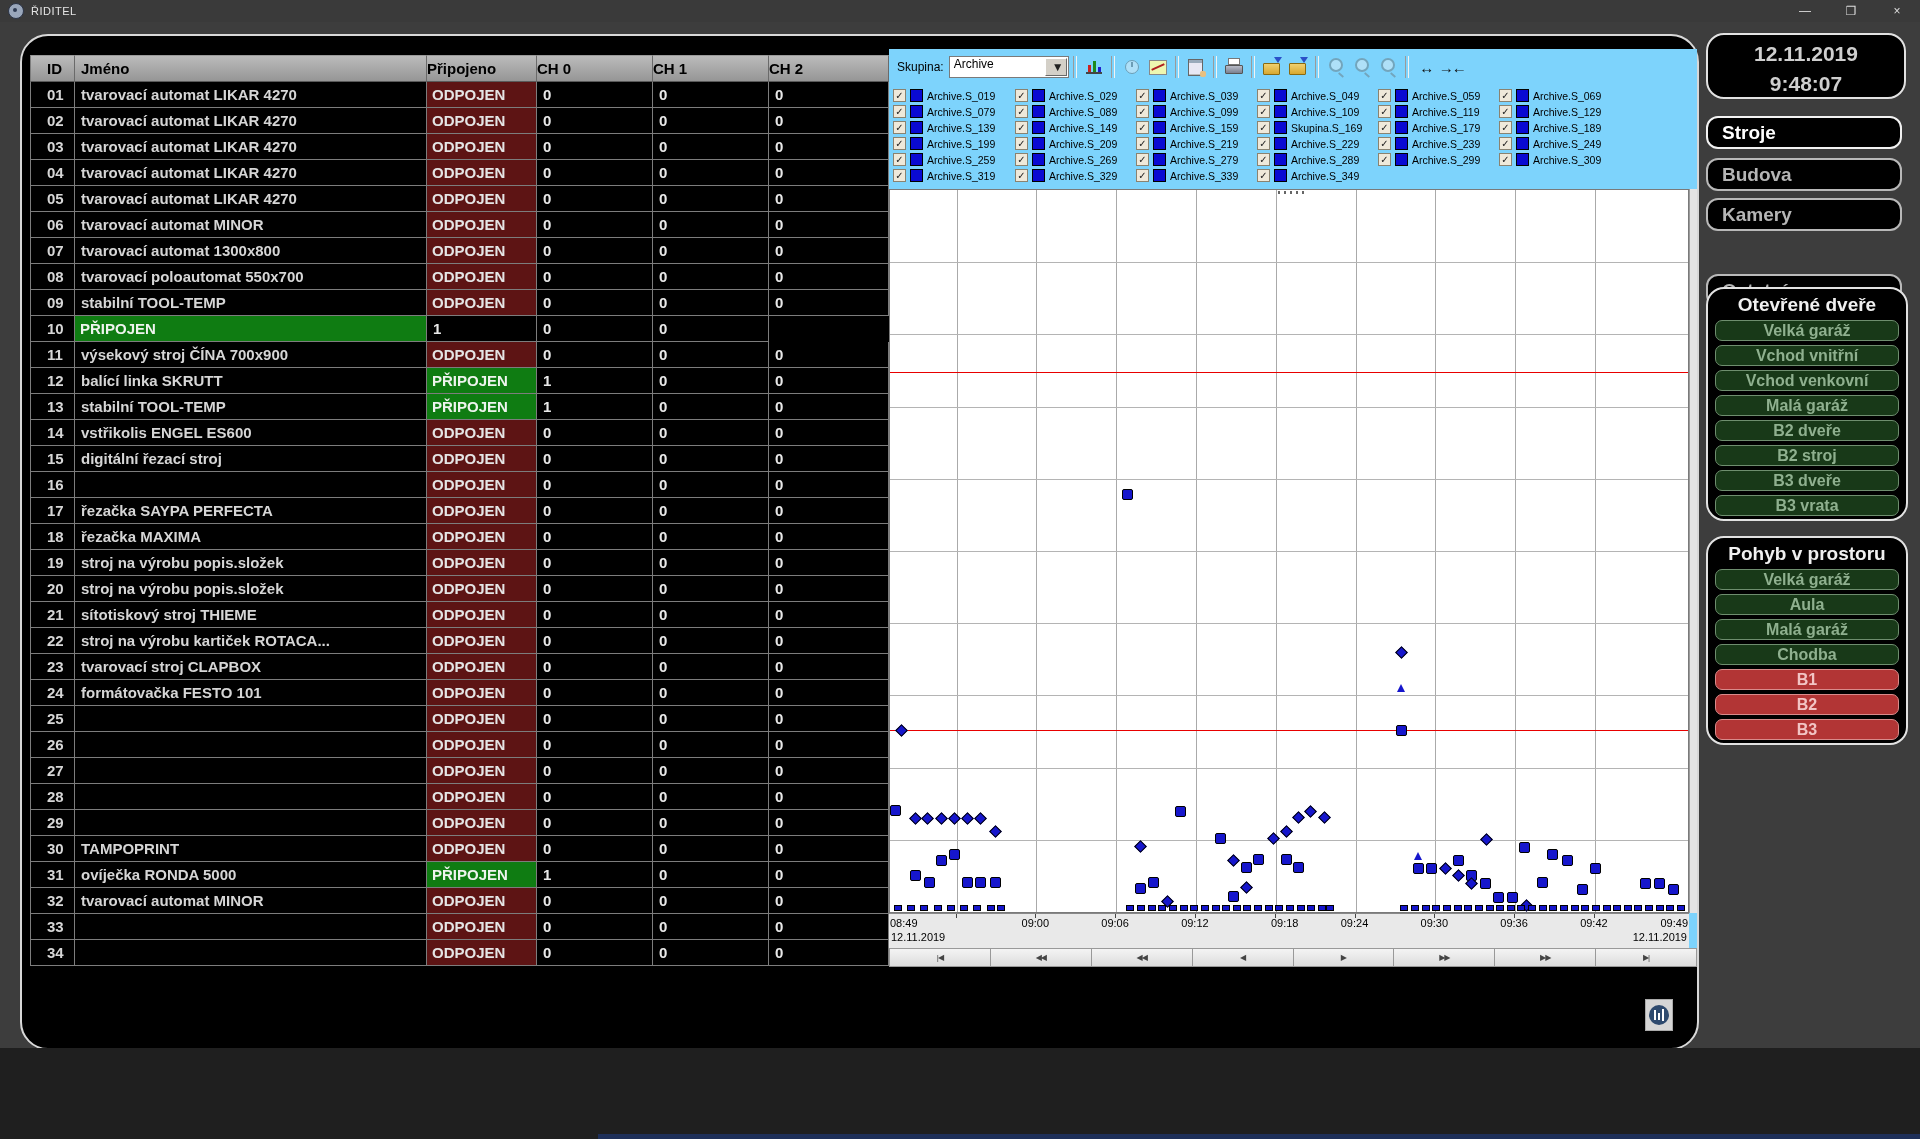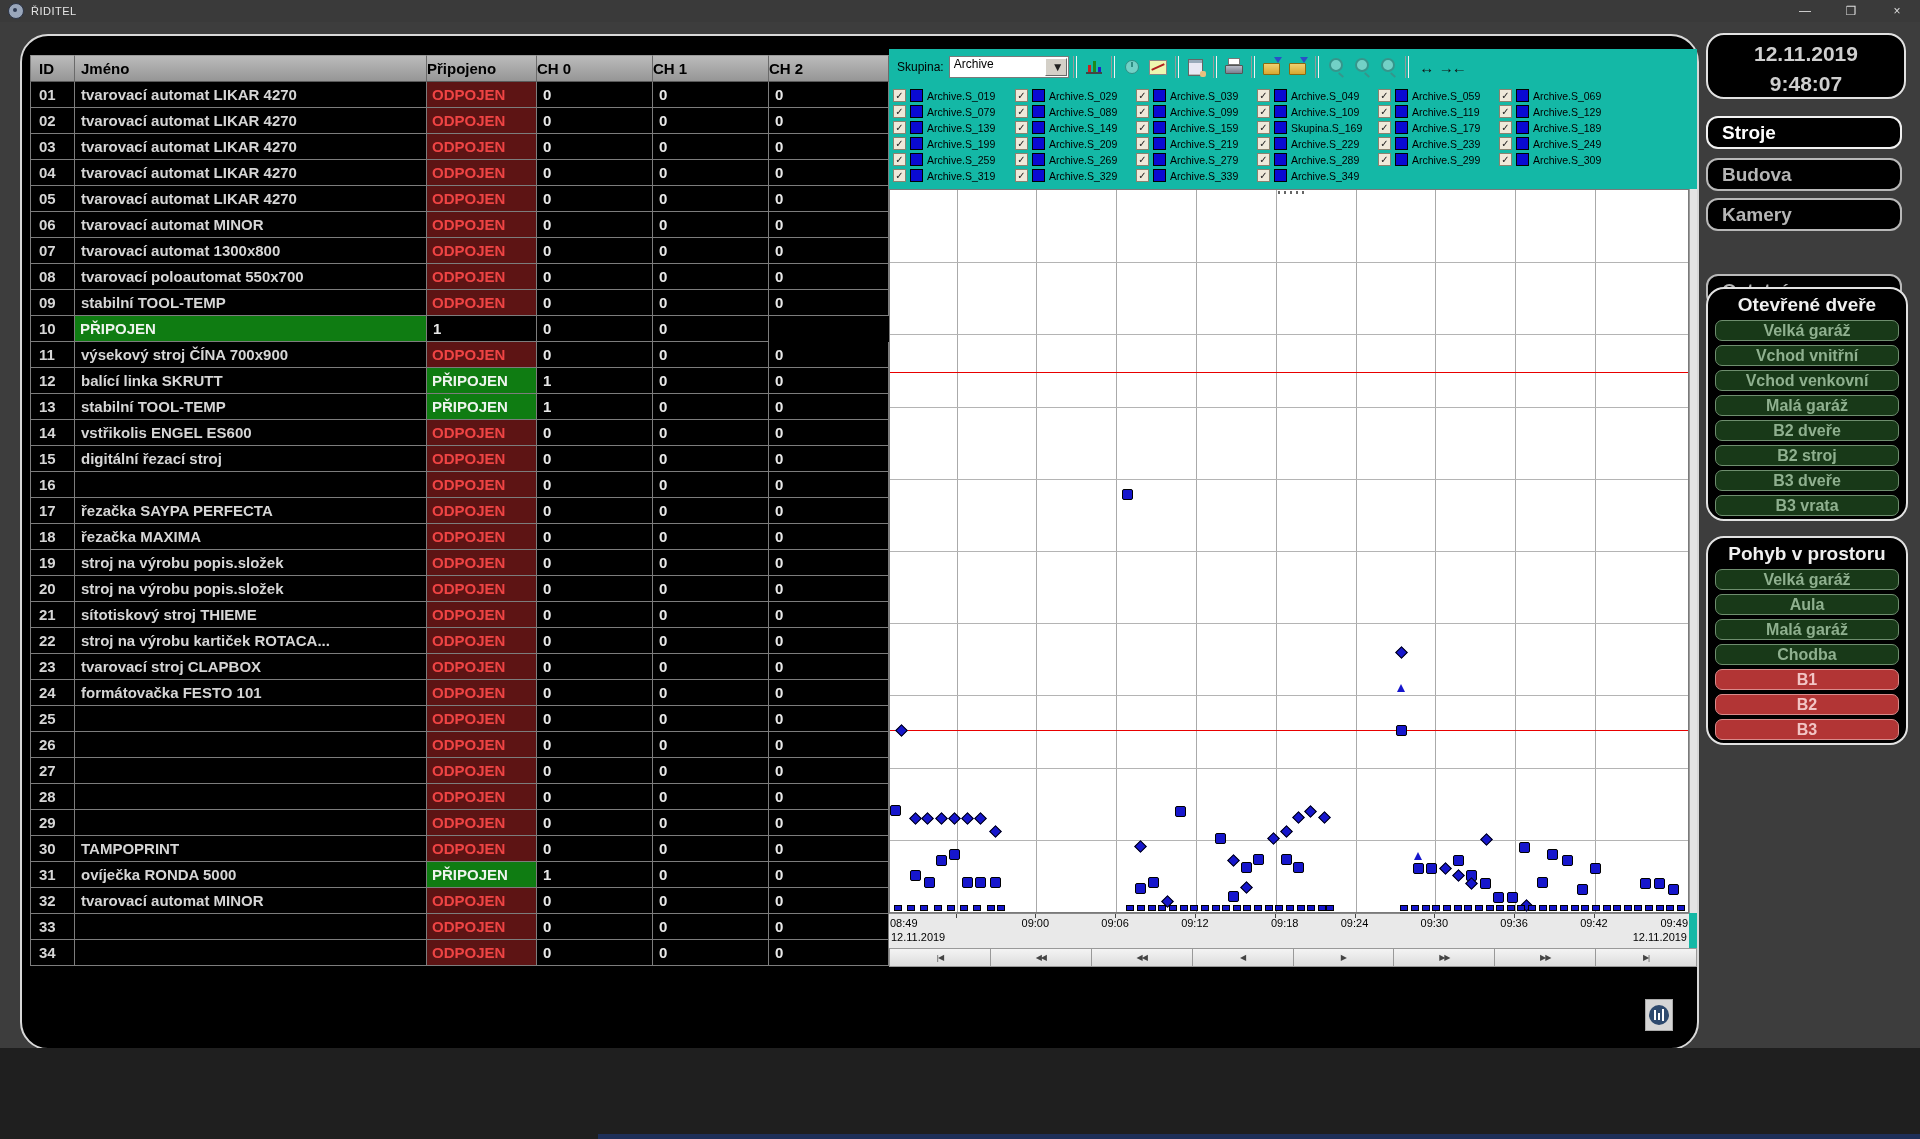--- a/index.html
+++ b/index.html
@@ -13,43 +13,43 @@
   #win-controls{margin-left:auto;display:flex;height:22px;}
   .winbtn{width:46px;height:22px;display:flex;align-items:center;justify-content:center;color:#ddd;font-size:12px;}
   
   #main-panel{left:20px;top:34px;width:1675px;height:1012px;background:#000;border:2px solid #d8d8d8;border-radius:28px;}
   #bottom-strip{left:0;top:1048px;width:1920px;height:91px;background:#1f1f1f;}
   #taskbar-sliver{left:598px;top:1134px;width:1322px;height:5px;background:#1e2f58;}
   
   #machine-table{left:30px;top:55px;width:859px;color:#d6d6d6;font-weight:bold;font-size:15px;}
   .trow{display:grid;grid-template-columns:45px 352px 110px 116px 116px 120px;height:26px;}
   .trow>div{border-right:1px solid #7d7d7d;border-bottom:1px solid #7d7d7d;display:flex;align-items:center;overflow:hidden;white-space:nowrap;}
-  .trow>div:first-child{border-left:1px solid #7d7d7d;padding-left:8px;}
+  .trow>div:first-child{border-left:1px solid #7d7d7d;padding-left:16px;}
   #thead{height:27px;}
   #thead .trow{height:27px;background:linear-gradient(#bdbdbd,#949494);color:#000;}
   #thead .trow>div{border-right:1px solid #6a6a6a;border-top:1px solid #9a9a9a;border-bottom:1px solid #5a5a5a;}
   .c-name{padding-left:6px;}
-  .c-st{padding-left:5px;color:#ef4444;}
+  .c-st{padding-left:5px;color:#e5e5e5;}
   .st-off{background:#5d1414;}
   .st-on{background:#0f7c12;color:#eef4ee;}
   .c-ch{padding-left:6px;color:#e8e8e8;}
   
   #clock-box{left:1706px;top:33px;width:200px;height:66px;background:#000;border:2px solid #e2e2e2;border-radius:18px;
      color:#cfcfcf;font-weight:bold;text-align:center;font-size:21px;line-height:30px;padding-top:4px;box-sizing:border-box;}
   .side-tab{left:1706px;width:196px;height:33px;background:#000;border:2px solid #b9b9b9;border-radius:12px;
      color:#b5b5b5;font-weight:bold;font-size:19px;display:flex;align-items:center;padding-left:14px;box-sizing:border-box;}
   .side-tab.active{color:#fff;border-color:#f2f2f2;}
   .side-panel{left:1706px;width:202px;background:#000;border:2px solid #e2e2e2;border-radius:18px;box-sizing:border-box;}
   .side-panel h3{margin:5px 0 4px 0;text-align:center;color:#f0f0f0;font-size:19px;}
   .pbtn{display:block;width:184px;height:21px;margin:0 auto 4px auto;border-radius:7px;text-align:center;
      font-weight:bold;font-size:16px;line-height:20px;box-sizing:border-box;}
   .pbtn.green{background:var(--door-green-bg);border:1px solid #6e8e6e;color:var(--door-green-text);}
   .pbtn.red{background:var(--alarm-red-bg);border:1px solid #d98b8b;color:var(--alarm-red-text);}
   
-  #chart-panel{left:889px;top:49px;width:808px;height:917px;background:#14b8a6;}
+  #chart-panel{left:889px;top:49px;width:808px;height:917px;background:#7dd3fc;}
   #toolbar{position:absolute;left:0;top:4px;width:808px;height:28px;display:flex;align-items:center;font-size:12px;color:#000;}
   #group-label{margin-left:8px;margin-right:5px;}
   #group-combo{width:118px;height:20px;background:#fff;border:1px solid #7a7a7a;display:flex;position:relative;}
   #group-combo span{padding-left:4px;font-size:12px;}
   #combo-btn{position:absolute;right:1px;top:1px;width:16px;height:16px;background:#d4d0c8;border:1px solid;
      border-color:#fff #6a6a6a #6a6a6a #fff;font-size:7px;display:flex;align-items:center;justify-content:center;color:#222;}
   .tsep{width:2px;height:22px;margin:0 4px;border-left:1px solid #9a9a9a;border-right:1px solid #f2f2f2;}
   .ic{width:26px;height:24px;position:relative;display:flex;align-items:center;justify-content:center;}
   .ic.dis{opacity:.42;filter:grayscale(.85);}
   .ic-bars::before{content:"";width:16px;height:14px;background-image:

